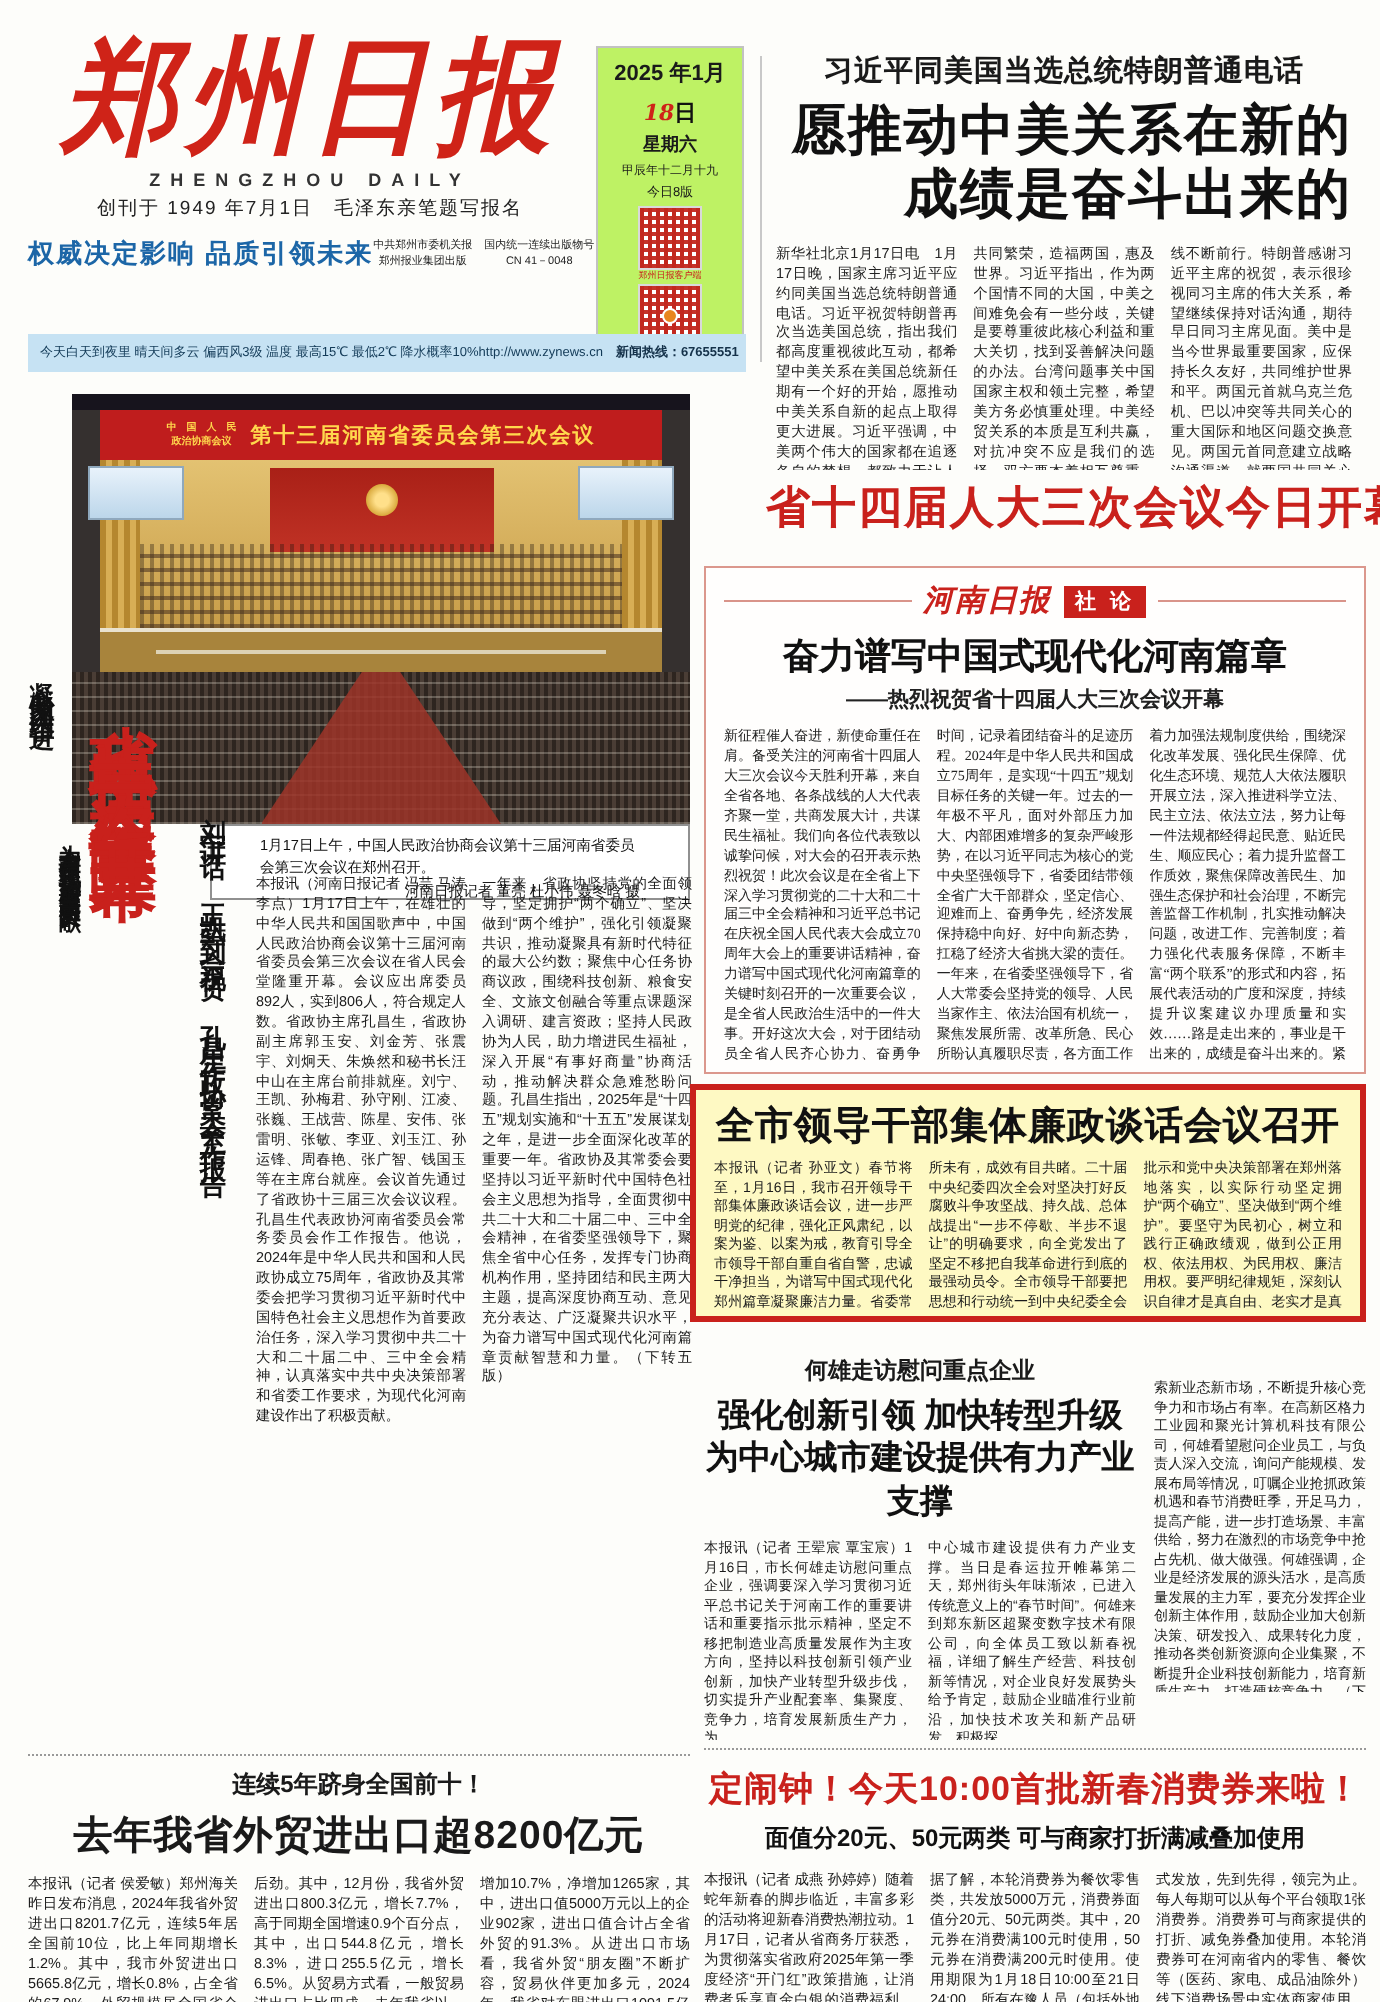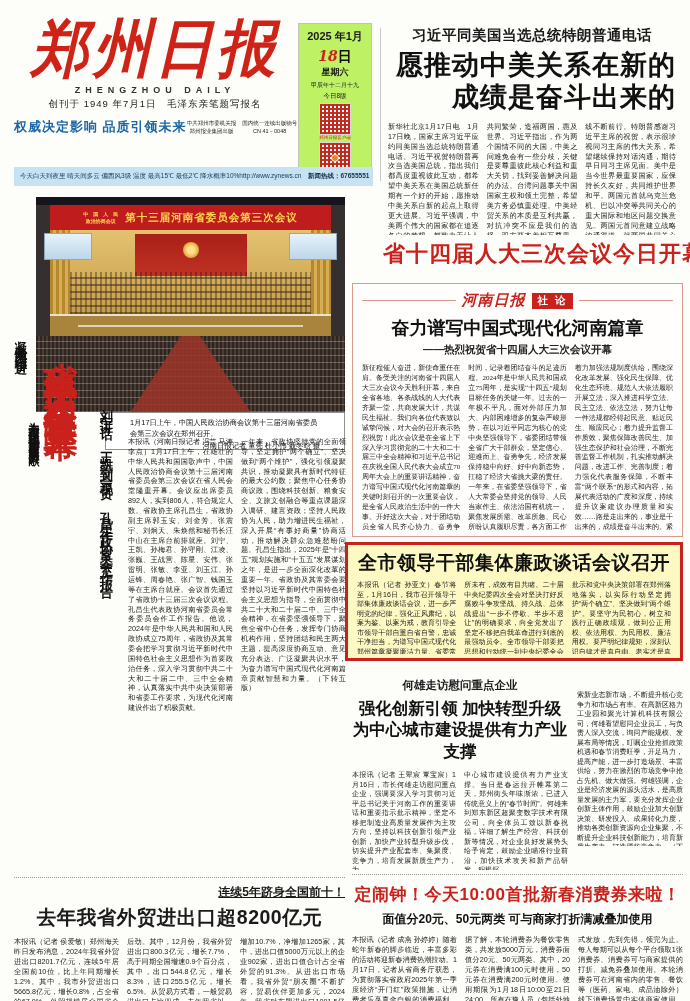--- a/index.html
+++ b/index.html
@@ -24,21 +24,21 @@
     background:#c6e2f3; display:flex; justify-content:space-between; align-items:center;
     padding:0 6px; font-size:6.5px; color:#123a57; white-space:nowrap;}
   .weather b { color:#15324a; }
   .hdr-vrule { position:absolute; left:380px; top:28px; width:1px; height:153px; background:#c8c8c8; }
   
   .datebox { position:absolute; left:298px; top:23px; width:74px; height:160px;
     border:1px solid #c2c2c2; text-align:center; padding-top:5px; background:#bef264;}
   .db-ym { font-size:11px; font-weight:bold; }
   .db-day { font-family:"DejaVu Serif", serif; font-style:italic; font-weight:bold;
     font-size:19px; color:#cf2318; line-height:1.1;}
-  .db-day span { font-size:14px; color:#111; font-style:normal; font-family:"Liberation Sans",sans-serif;}
+  .db-day span { font-size:11px; color:#111; font-style:normal; font-family:"Liberation Sans",sans-serif;}
   .db-week { font-size:9px; font-weight:bold; margin-top:1px;}
   .db-lunar { font-size:6px; margin-top:2px; }
   .db-pages { font-size:6.5px; margin-top:2px; }
   .qr { width:30px; height:30px; margin:3px auto 1px; position:relative;
     background:
       repeating-linear-gradient(0deg, rgba(194,40,30,.95) 0 2px, rgba(255,255,255,0) 2px 4px),
       repeating-linear-gradient(90deg, #c2281e 0 2px, #fff 2px 4px);
     outline:1px solid #d9d9d9;}
   .qr .ctr { position:absolute; left:11px; top:11px; width:8px; height:8px;
     background:#e8861e; border-radius:50%; border:1px solid #fff;}
@@ -94,21 +94,21 @@
   .v-slogan2 { left:26px; top:413px; font-size:11px; font-weight:bold; letter-spacing:1.5px; height:330px;}
   .v-red { left:37px; top:335px; font-size:34px; font-weight:900; color:#c9211c;
     letter-spacing:5px; height:556px; font-family:"Liberation Serif", serif;}
   .v-sub { left:97px; top:398px; font-size:13px; font-weight:bold; letter-spacing:6px; height:492px;}
   
   .mainart { position:absolute; left:128px; top:437px; width:218px; height:438px;
     font-size:7.2px; line-height:1.37; color:#1a1a1a;}
   .mainart .col { height:438px; }
   
   .trade { position:absolute; left:14px; top:877px; width:331px; border-top:1px dotted #999; padding-top:6px;}
-  .tr-kicker { font-size:12px; font-weight:bold; text-align:right;text-decoration:underline;}
+  .tr-kicker { font-size:12px; font-weight:bold; text-align:center;}
   .tr-title { font-size:19.5px; font-weight:900; text-align:center; margin:3px 0 6px; letter-spacing:.5px;}
   .tr-body { font-size:7.2px; line-height:1.38; height:80px; }
   
   .npc { position:absolute; left:383px; top:239px; width:294px; font-size:22px; font-weight:900;
     color:#c9211c; text-align:center; letter-spacing:1px; white-space:nowrap;}
   .edbox { position:absolute; left:352px; top:283px; width:331px; height:254px;
     border:1px solid #db988d; padding:7px 9px; background:#fffefd;}
   .ed-head { display:flex; align-items:center; gap:6px; }
   .ed-line { flex:1; border-top:1px solid #d9948a; }
   .ed-brand { font-family:"DejaVu Serif", serif; font-style:italic; font-weight:900;

